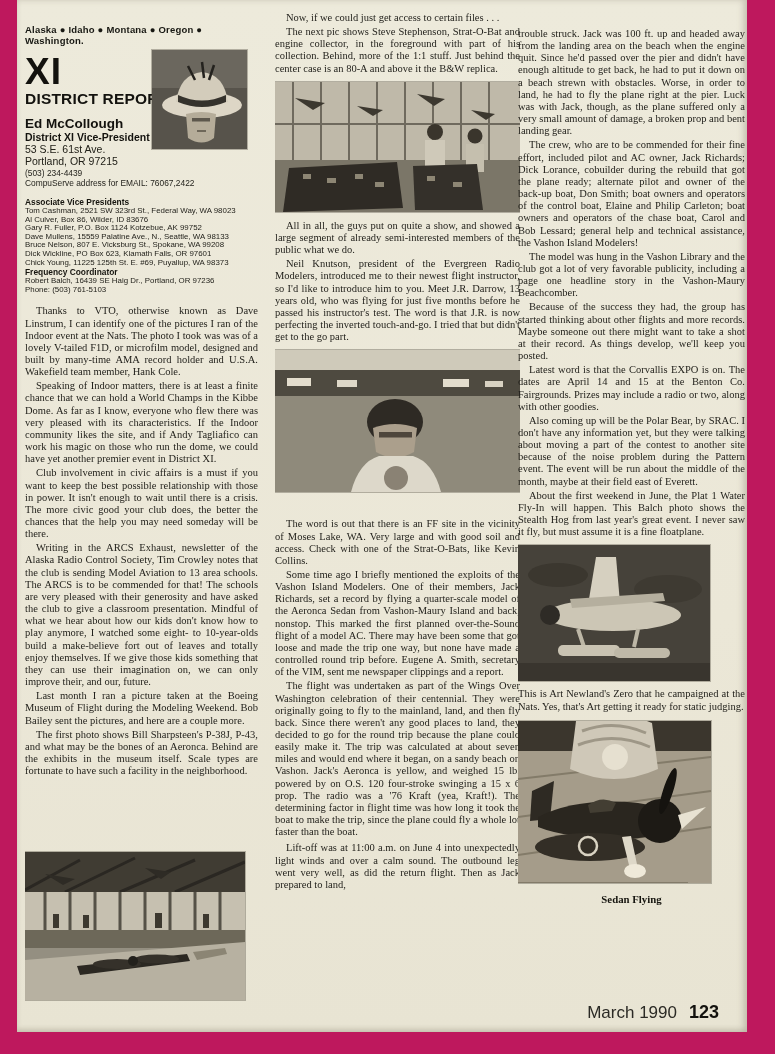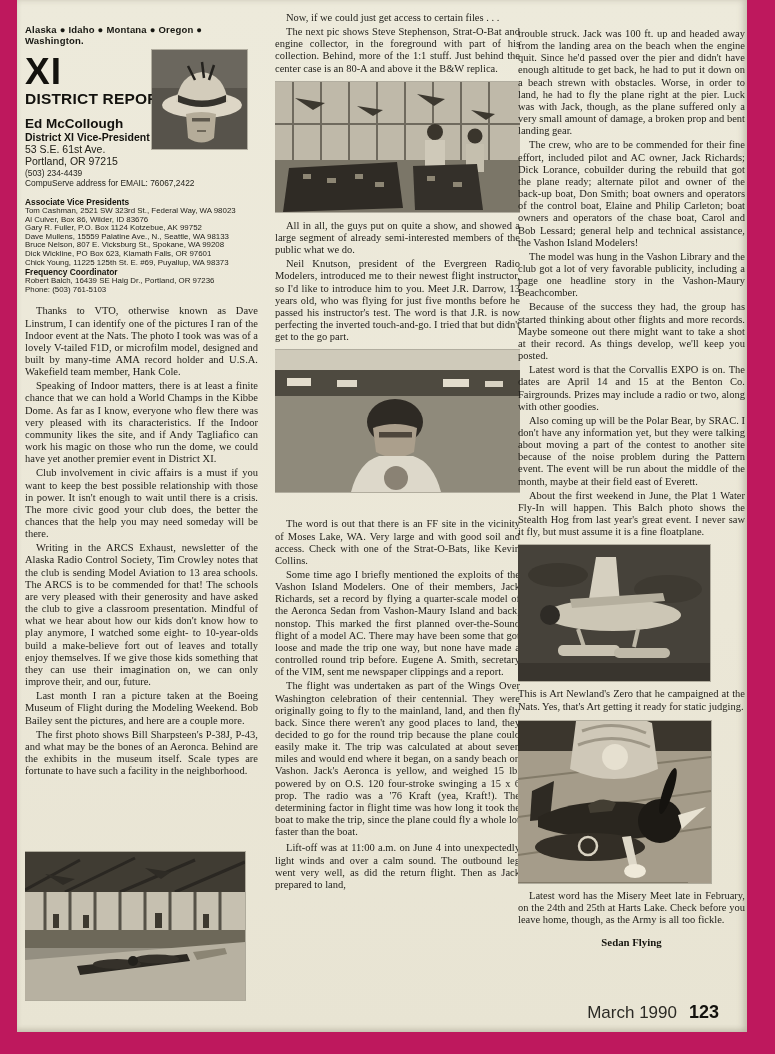--- a/index.html
+++ b/index.html
@@ -256,21 +256,20 @@
           <circle cx="142" cy="100" r="22" fill="#1d1a15"></circle>
           <ellipse cx="150" cy="70" rx="5" ry="24" fill="#15130f" transform="rotate(18 150 70)"></ellipse>
           <polygon points="160,94 188,86 164,108" fill="#e8e2d2"></polygon>
           <ellipse cx="72" cy="126" rx="55" ry="14" fill="#332e26"></ellipse>
           <circle cx="70" cy="125" r="9" fill="none" stroke="#d9d3c3" stroke-width="2.5"></circle>
           <path d="M104 116 L112 148 L120 148 L113 115 Z" fill="#ded8c8"></path>
           <ellipse cx="117" cy="150" rx="11" ry="7" fill="#efe9d9"></ellipse>
         </svg>
       </div>
 
-      <p class="closing">Latest word has the Misery Meet late in February, on the 24th and 25th at Harts Lake. Check before you leave home, though, as the Army is all too fickle.</p>
       <div class="signoff">Sedan Flying</div>
     </div>
 
     <div class="footer">
       <span class="issue">March 1990</span>
       <span class="page-number">123</span>
     </div>
 
   </div>
 </div>

